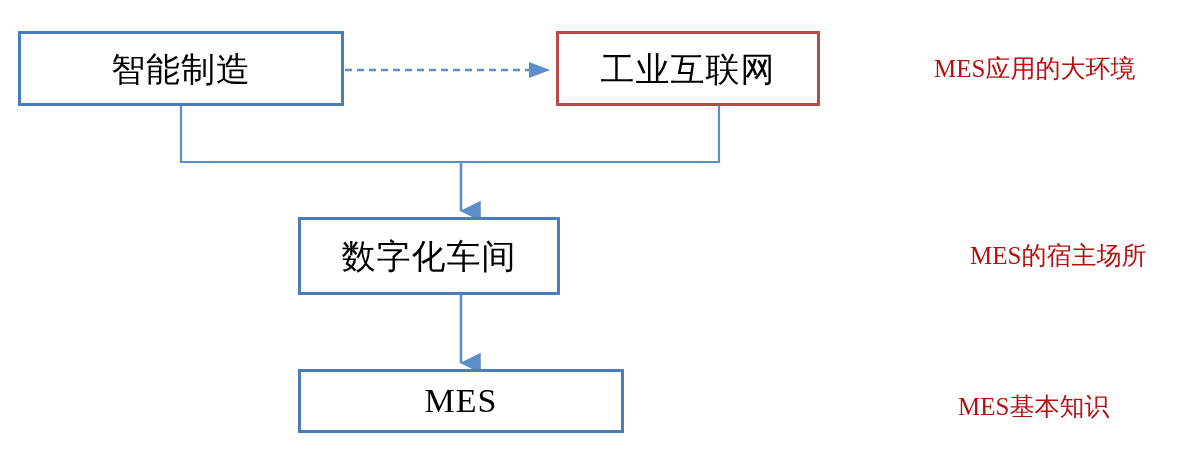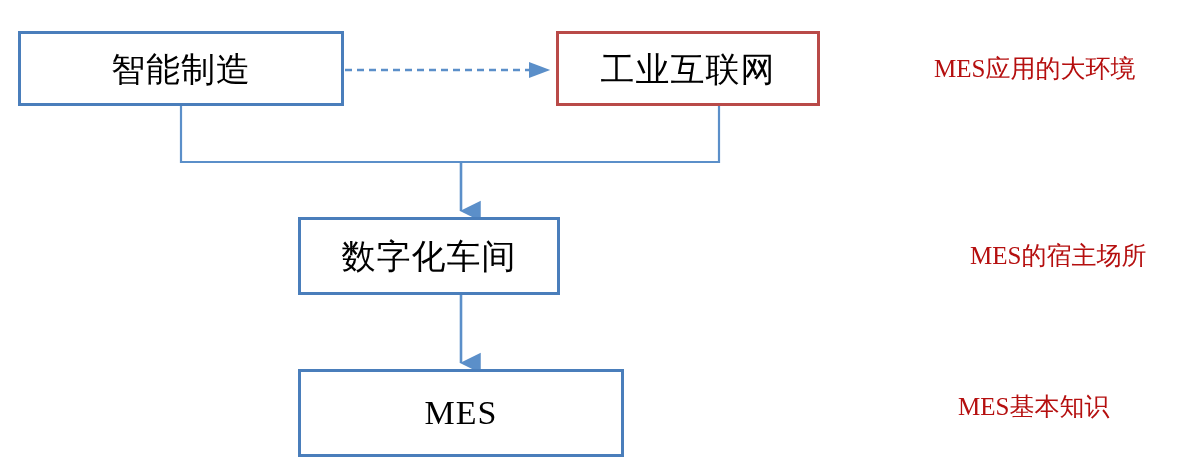--- a/index.html
+++ b/index.html
@@ -91,21 +91,21 @@
   </div>
 
   <div class="node-box" id="node-1" style="left: 556px; top: 31px; width: 264px; height: 75px; border: 3px solid rgb(185, 74, 72);">
     <span class="node-label cjk-label">工业互联网</span>
   </div>
 
   <div class="node-box" id="node-2" style="left: 298px; top: 217px; width: 262px; height: 78px; border: 3px solid rgb(74, 126, 187);">
     <span class="node-label cjk-label">数字化车间</span>
   </div>
 
-  <div class="node-box" id="node-3" style="left: 298px; top: 369px; width: 326px; height: 88px; border: 3px solid rgb(74, 126, 187);">
+  <div class="node-box" id="node-3" style="left: 298px; top: 369px; width: 326px; height: 64px; border: 3px solid rgb(74, 126, 187);">
     <span class="node-label latin-label">MES</span>
   </div>
 
   <div class="annotation" id="annotation-0" style="left: 934px; top: 56px; color: rgb(181, 15, 15);">MES应用的大环境</div>
 
   <div class="annotation" id="annotation-1" style="left: 934px; top: 243px; color: rgb(181, 15, 15); margin-left: 36px;">MES的宿主场所</div>
 
   <div class="annotation" id="annotation-2" style="left: 958px; top: 394px; color: rgb(181, 15, 15);">MES基本知识</div>
 
 </div>

